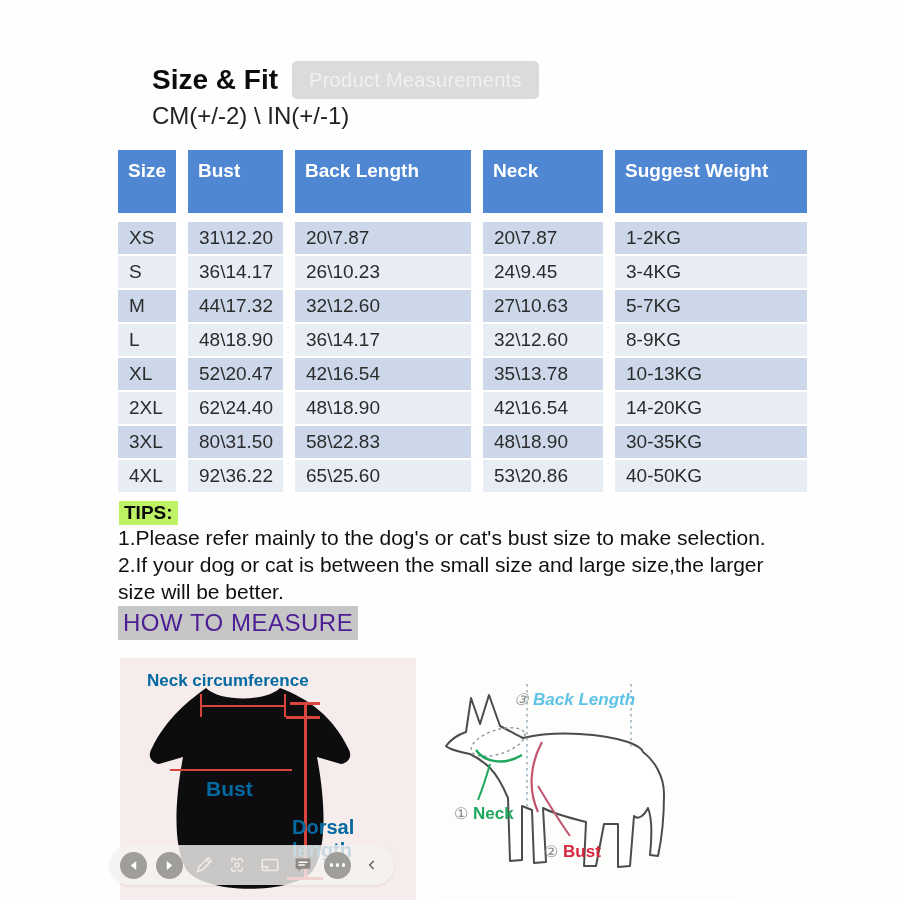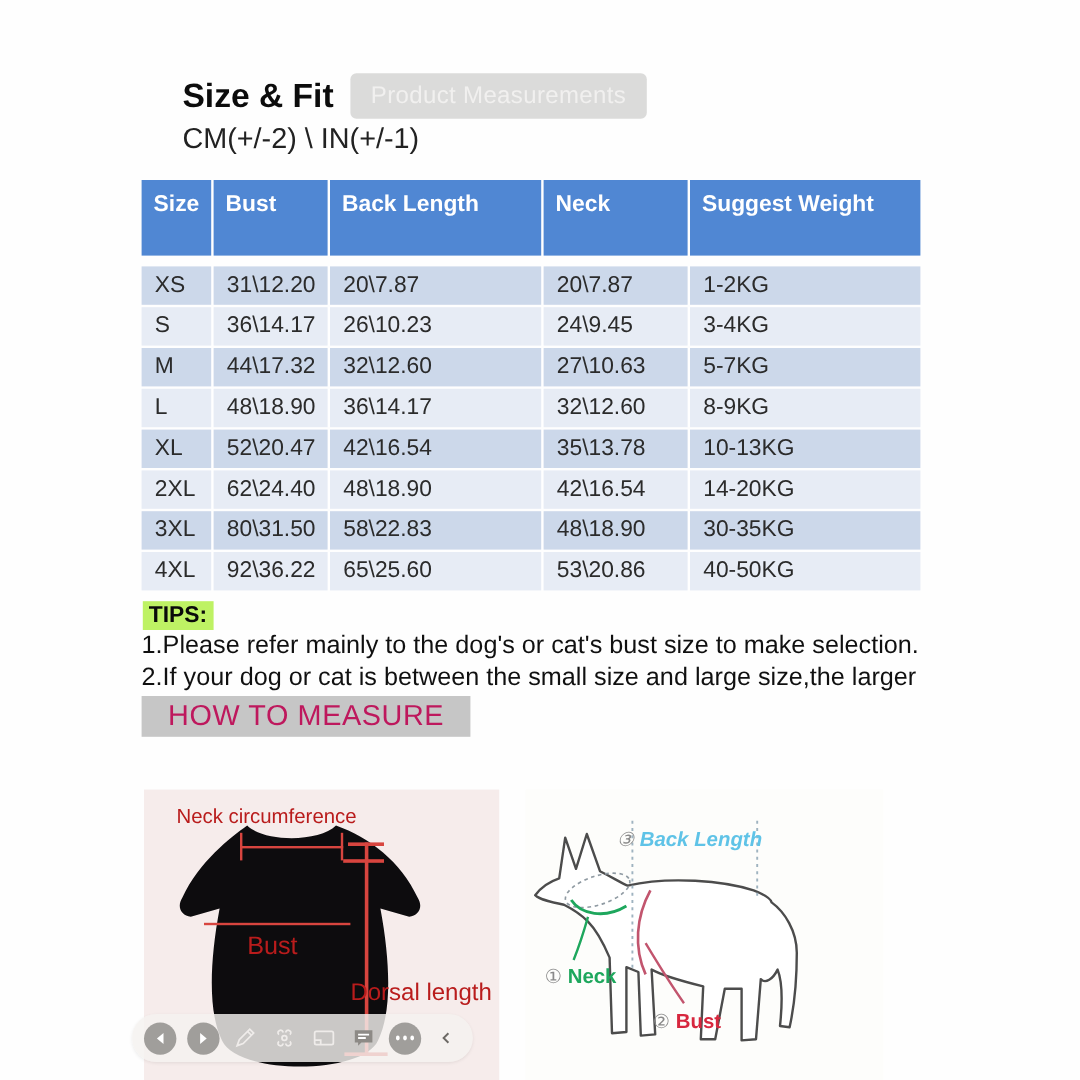--- a/index.html
+++ b/index.html
@@ -9,47 +9,47 @@
 
   
   .page-title { position:absolute; left:152px; top:64px; font-size:28px; font-weight:bold; color:#0c0c0c; }
   .tab-pill { position:absolute; left:292px; top:61px; height:38px; padding:0 17px;
               background:#dbdbda; border-radius:5px; display:flex; align-items:center;
               font-size:20px; color:#f1f0ef; letter-spacing:.3px; border:none; cursor:pointer; }
   .units-note { position:absolute; left:152px; top:102px; font-size:24px; color:#222; }
 
   
   .size-table { position:absolute; left:118px; top:150px; width:649px; }
-  .grid { display:grid; grid-template-columns:58px 95px 176px 120px 192px; gap:2px; background:#ffffff; }
+  .grid { display:grid; grid-template-columns:58px 95px 176px 120px 192px; gap:12px; background:#ffffff; }
   .th { background:#5087d3; color:#ffffff; font-weight:bold; font-size:19px;
         height:63px; padding:10px 0 0 10px; }
   .tbody { margin-top:9px; }
   .td { font-size:19px; color:#2b2b2b; line-height:32px; height:32px; padding-left:11px;
         white-space:nowrap; overflow:hidden; }
   .row-odd  .td { background:#ccd8ea; }
   .row-even .td { background:#e7ecf5; }
   .rowgrid { margin-bottom:2px; }
 
   
   .tips-label { position:absolute; left:119px; top:501px; background:#bef264; color:#0a0a0a;
                 font-weight:bold; font-size:19px; padding:1px 5px; }
   .tips-text { position:absolute; left:118px; top:524px; width:676px; font-size:21px;
                color:#101010; line-height:27px; }
 
   
-  .htm-title { position:absolute; left:118px; top:580px; background:#c6c6c6; color:#be185d;
-               font-size:24px; padding:3px 22px; letter-spacing:.5px; }
+  .htm-title { position:absolute; left:118px; top:606px; background:#c6c6c6; color:#4c1d95;
+               font-size:24px; padding:3px 5px; letter-spacing:.5px; }
 
   
   .fig { position:absolute; top:658px; height:242px; overflow:hidden; }
   .fig-shirt { left:120px; width:296px; background:#f6eceb; }
   .fig-dog   { left:438px; width:298px; background:#fdfdfb; }
   .fig svg { position:absolute; left:0; top:0; }
 
-  .red-note { position:absolute; color:#b91c1c; font-weight:normal; }
+  .red-note { position:absolute; color:#0369a1; font-weight:bold; }
   .rline { position:absolute; background:#d8453f; }
 
   .marker-num { color:#8a8a8a; font-size:16px; font-weight:normal; }
   .lbl { position:absolute; font-weight:bold; font-size:17px; white-space:nowrap; }
   .lbl-back { color:#5fc3e7; }
   .lbl-neck { color:#1ea75d; }
   .lbl-bust { color:#d7273e; }
 
   
   .toolbar { position:absolute; left:110px; top:845px; width:284px; height:40px;

